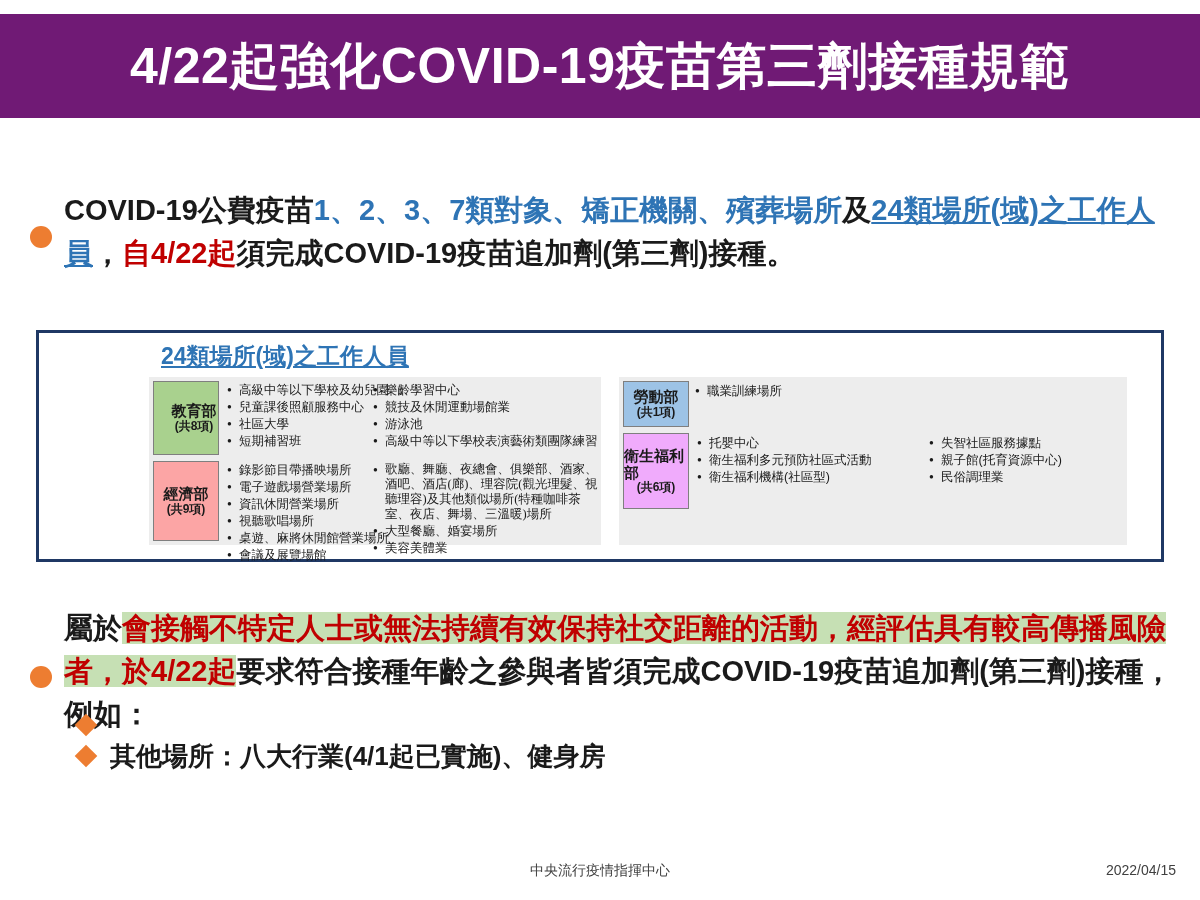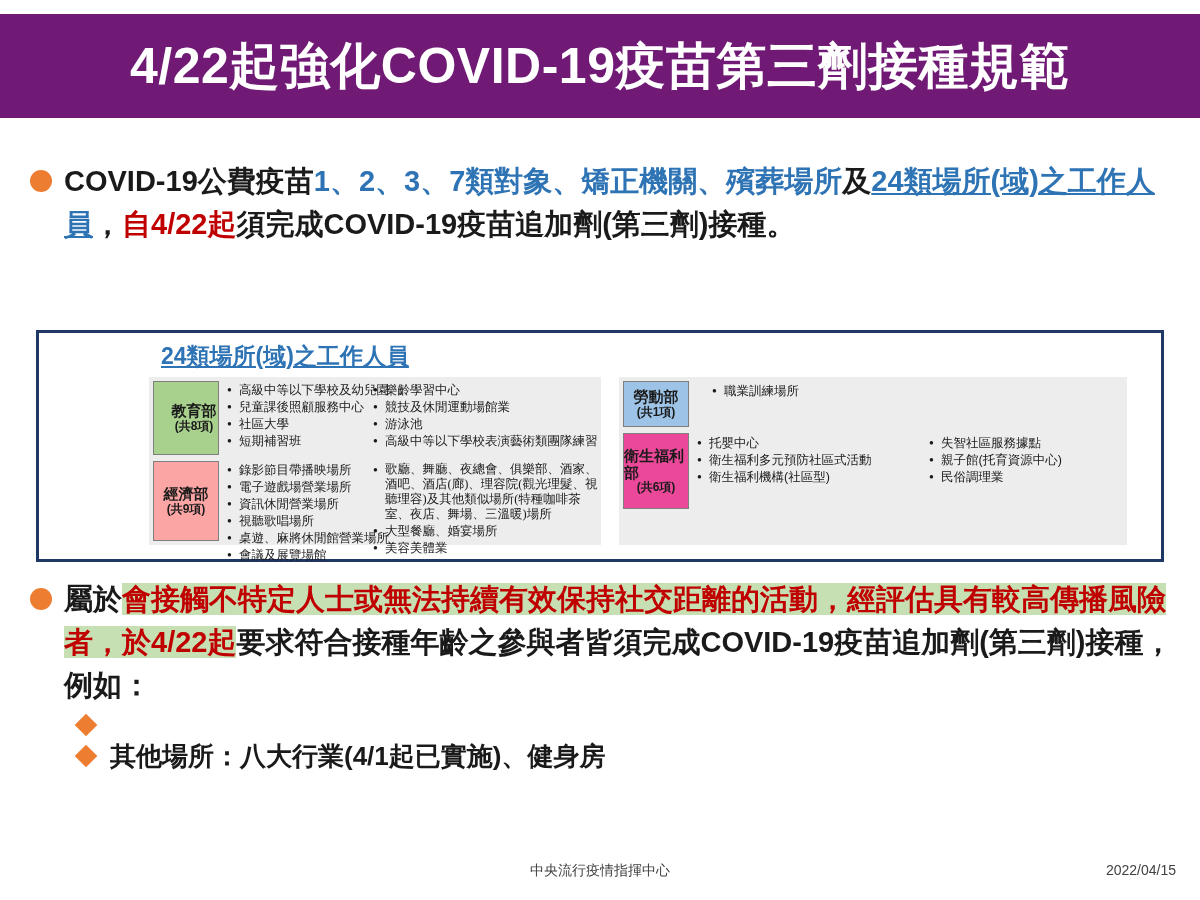--- a/index.html
+++ b/index.html
@@ -33,21 +33,22 @@
     font-size: 50px;
     font-weight: bold;
     letter-spacing: 0.5px;
     white-space: nowrap;
   }
 
   
   .bullet-row {
     position: absolute;
     display: flex;
-    align-items: flex-start;
+    align-items: center;
+    margin-top: 29px;
   }
   .bullet-dot {
     width: 22px;
     height: 22px;
     border-radius: 50%;
     background: #ED7D31;
     flex: 0 0 auto;
     margin-top: 10px;
     margin-right: 12px;
   }
@@ -114,21 +115,21 @@
   .cat-eco {
     left: 4px; top: 84px; width: 66px; height: 80px;
     background: #fca5a5; color: #1a1a1a;
   }
   .cat-labor {
     left: 4px; top: 4px; width: 66px; height: 46px;
     background: #9DC3E6; color: #1a1a1a;
   }
   .cat-health {
     left: 4px; top: 56px; width: 66px; height: 76px;
-    background: #ec4899; color: #1a1a1a;
+    background: #f0abfc; color: #1a1a1a;
   }
 
   .items-col {
     position: absolute;
     font-size: 12.5px;
     line-height: 16px;
     color: #1a1a1a;
   }
   .items-col li {
     list-style: none;
@@ -147,21 +148,21 @@
   }
   .items-col ul { margin: 0; padding: 0; }
   .items-col li.multi { white-space: normal; line-height: 15px; }
 
   
   .edu-c1 { left: 78px; top: 5px; width: 152px; }
   .edu-c2 { left: 224px; top: 5px; width: 228px; }
   .eco-c1 { left: 78px; top: 85px; width: 152px; }
   .eco-c2 { left: 224px; top: 85px; width: 228px; font-family: Liberation Serif, serif; }
   
-  .lab-c1 { left: 93px; top: 6px; width: 220px; font-family: Liberation Serif, serif; }
+  .lab-c1 { left: 76px; top: 6px; width: 220px; font-family: Liberation Serif, serif; }
   .hea-c1 { left: 78px; top: 58px; width: 240px; }
   .hea-c2 { left: 310px; top: 58px; width: 196px; }
 
   
   #bullet2 { left: 30px; top: 578px; width: 1150px; }
 
   
   .sub-list {
     position: absolute;
     left: 78px;

